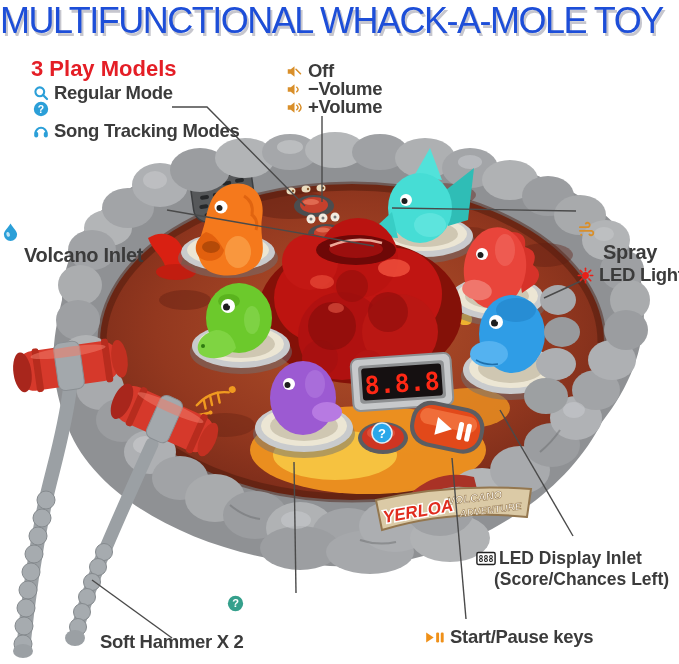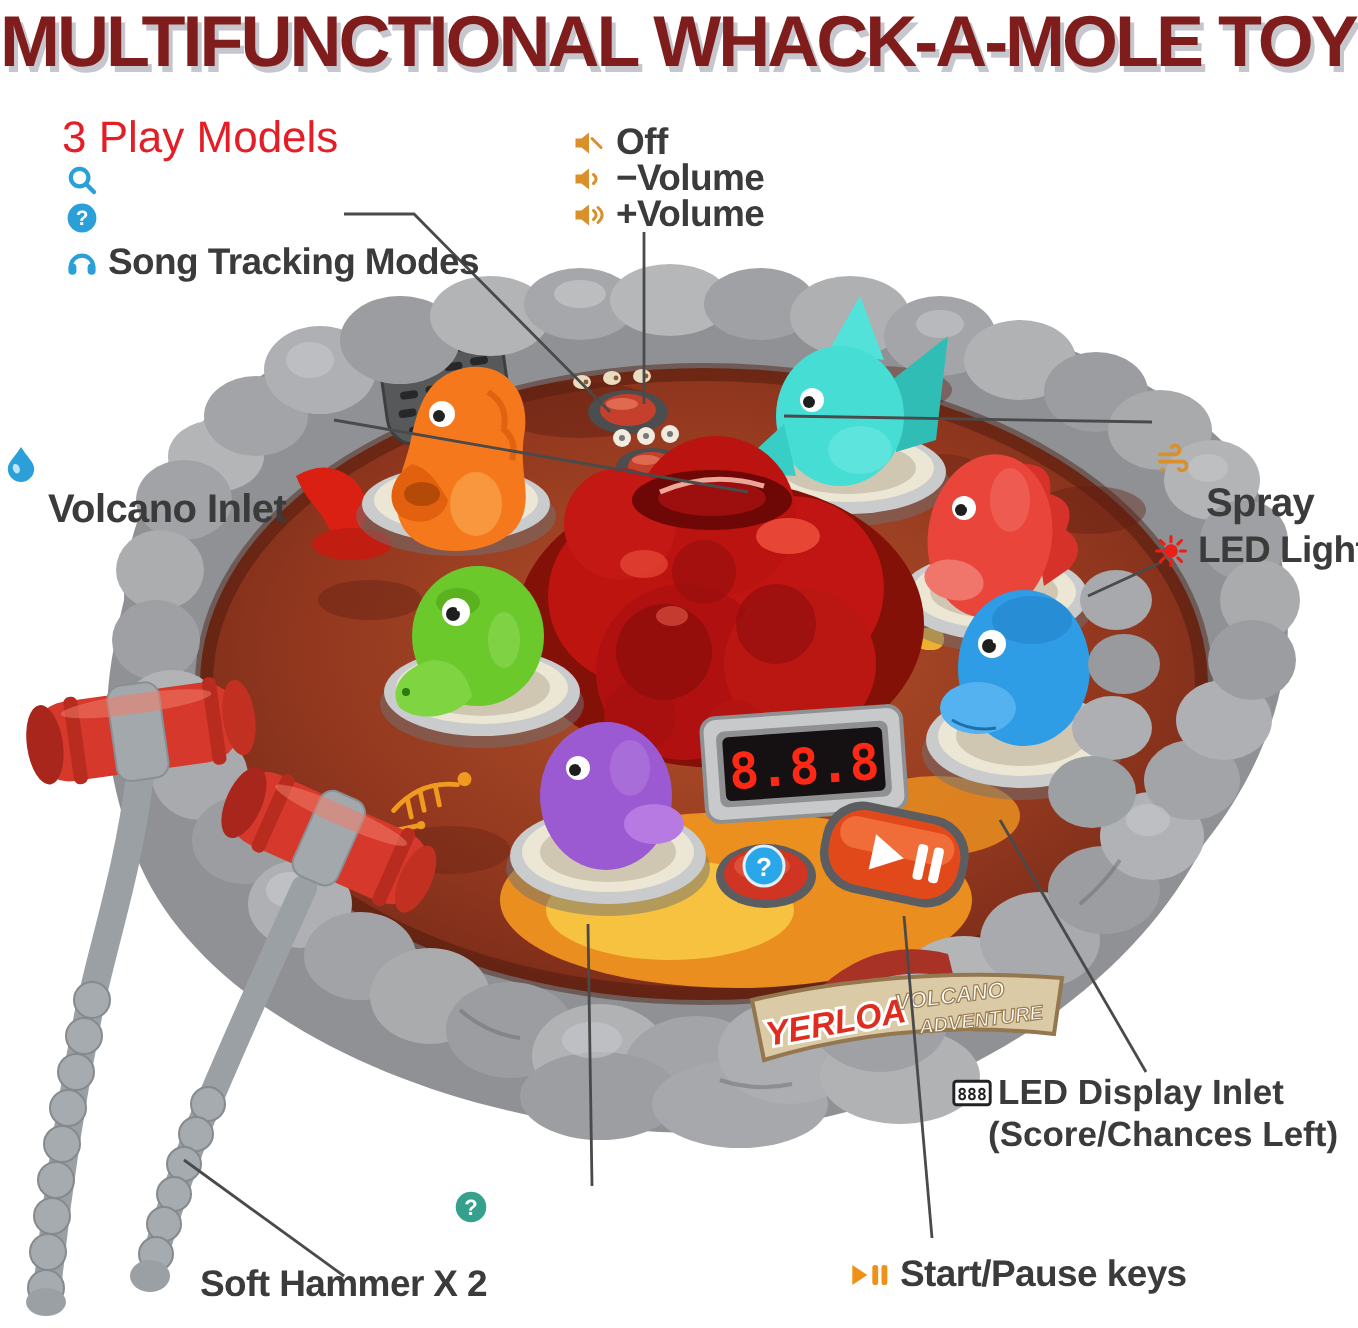--- a/index.html
+++ b/index.html
@@ -1,28 +1,28 @@
 <!DOCTYPE html>
 <html><head>
 <meta charset="utf-8">
 <style>
   html,body{margin:0;padding:0;background:#fff;}
   .stage{position:relative;width:679px;height:664px;background:#ffffff;overflow:hidden;
          font-family:"Liberation Sans",sans-serif;}
   .toy-svg{position:absolute;left:0;top:0;z-index:1;}
   .title{position:absolute;left:0;top:0;width:639px;text-align:center;z-index:2;
-         font-weight:bold;font-size:36px;letter-spacing:-1.5px;color:#7f1d1d;
+         font-weight:normal;font-size:36px;letter-spacing:-1.5px;color:#1d4ed8;
          text-shadow:2px 3px 0 #c6c6ce;white-space:nowrap;}
-  .heading-red{position:absolute;z-index:2;font-weight:normal;font-size:22px;color:#e41e26;white-space:nowrap;}
+  .heading-red{position:absolute;z-index:2;font-weight:bold;font-size:22px;color:#e41e26;white-space:nowrap;}
   .label{position:absolute;z-index:2;display:flex;align-items:center;gap:5px;
          font-weight:bold;color:#3b3b3b;white-space:nowrap;}
   .label .txt{font-size:18.5px;letter-spacing:-0.3px;}
   .label .txt-lg{font-size:20px;letter-spacing:-0.3px;margin-top:48px;}
   .label svg{flex:0 0 auto;display:block;}
-  .score-block{position:absolute;z-index:2;font-weight:bold;color:#3b3b3b;white-space:nowrap;}
+  .score-block{position:absolute;z-index:2;font-weight:bold;color:#3b3b3b;white-space:nowrap;margin-top:12px;}
   .score-block .row{display:flex;align-items:center;gap:3px;font-size:17.5px;}
   .score-block .row2{font-size:17.5px;margin-left:18px;}
 </style>
 </head>
 <body>
 
 <div class="stage">
 
   <svg class="toy-svg" width="679" height="664" viewBox="0 0 679 664">
     <defs>
@@ -376,20 +376,21 @@
 
   <div class="title">MULTIFUNCTIONAL WHACK-A-MOLE TOY</div>
 
   <div class="heading-red" style="left:31px;top:56px">3 Play Models</div>
 
   <div class="label" style="left:33px;top:82px">
     <svg width="16" height="16" viewBox="0 0 20 20">
       <circle cx="8.5" cy="8.5" r="5.5" fill="none" stroke="#2b9fd8" stroke-width="2.6"></circle>
       <line x1="12.5" y1="12.5" x2="17.5" y2="17.5" stroke="#2b9fd8" stroke-width="2.8" stroke-linecap="round"></line>
     </svg>
+    <span class="txt">Regular Mode</span>
   </div>
 
   <div class="label" style="left:33px;top:101px">
     <svg width="16" height="16" viewBox="0 0 20 20">
       <circle cx="10" cy="10" r="9" fill="#2b9fd8"></circle>
       <text x="10" y="14.5" text-anchor="middle" font-family="Liberation Sans,sans-serif" font-size="13" font-weight="bold" fill="#fff">?</text>
     </svg>
   </div>
 
   <div class="label" style="left:33px;top:120px">

